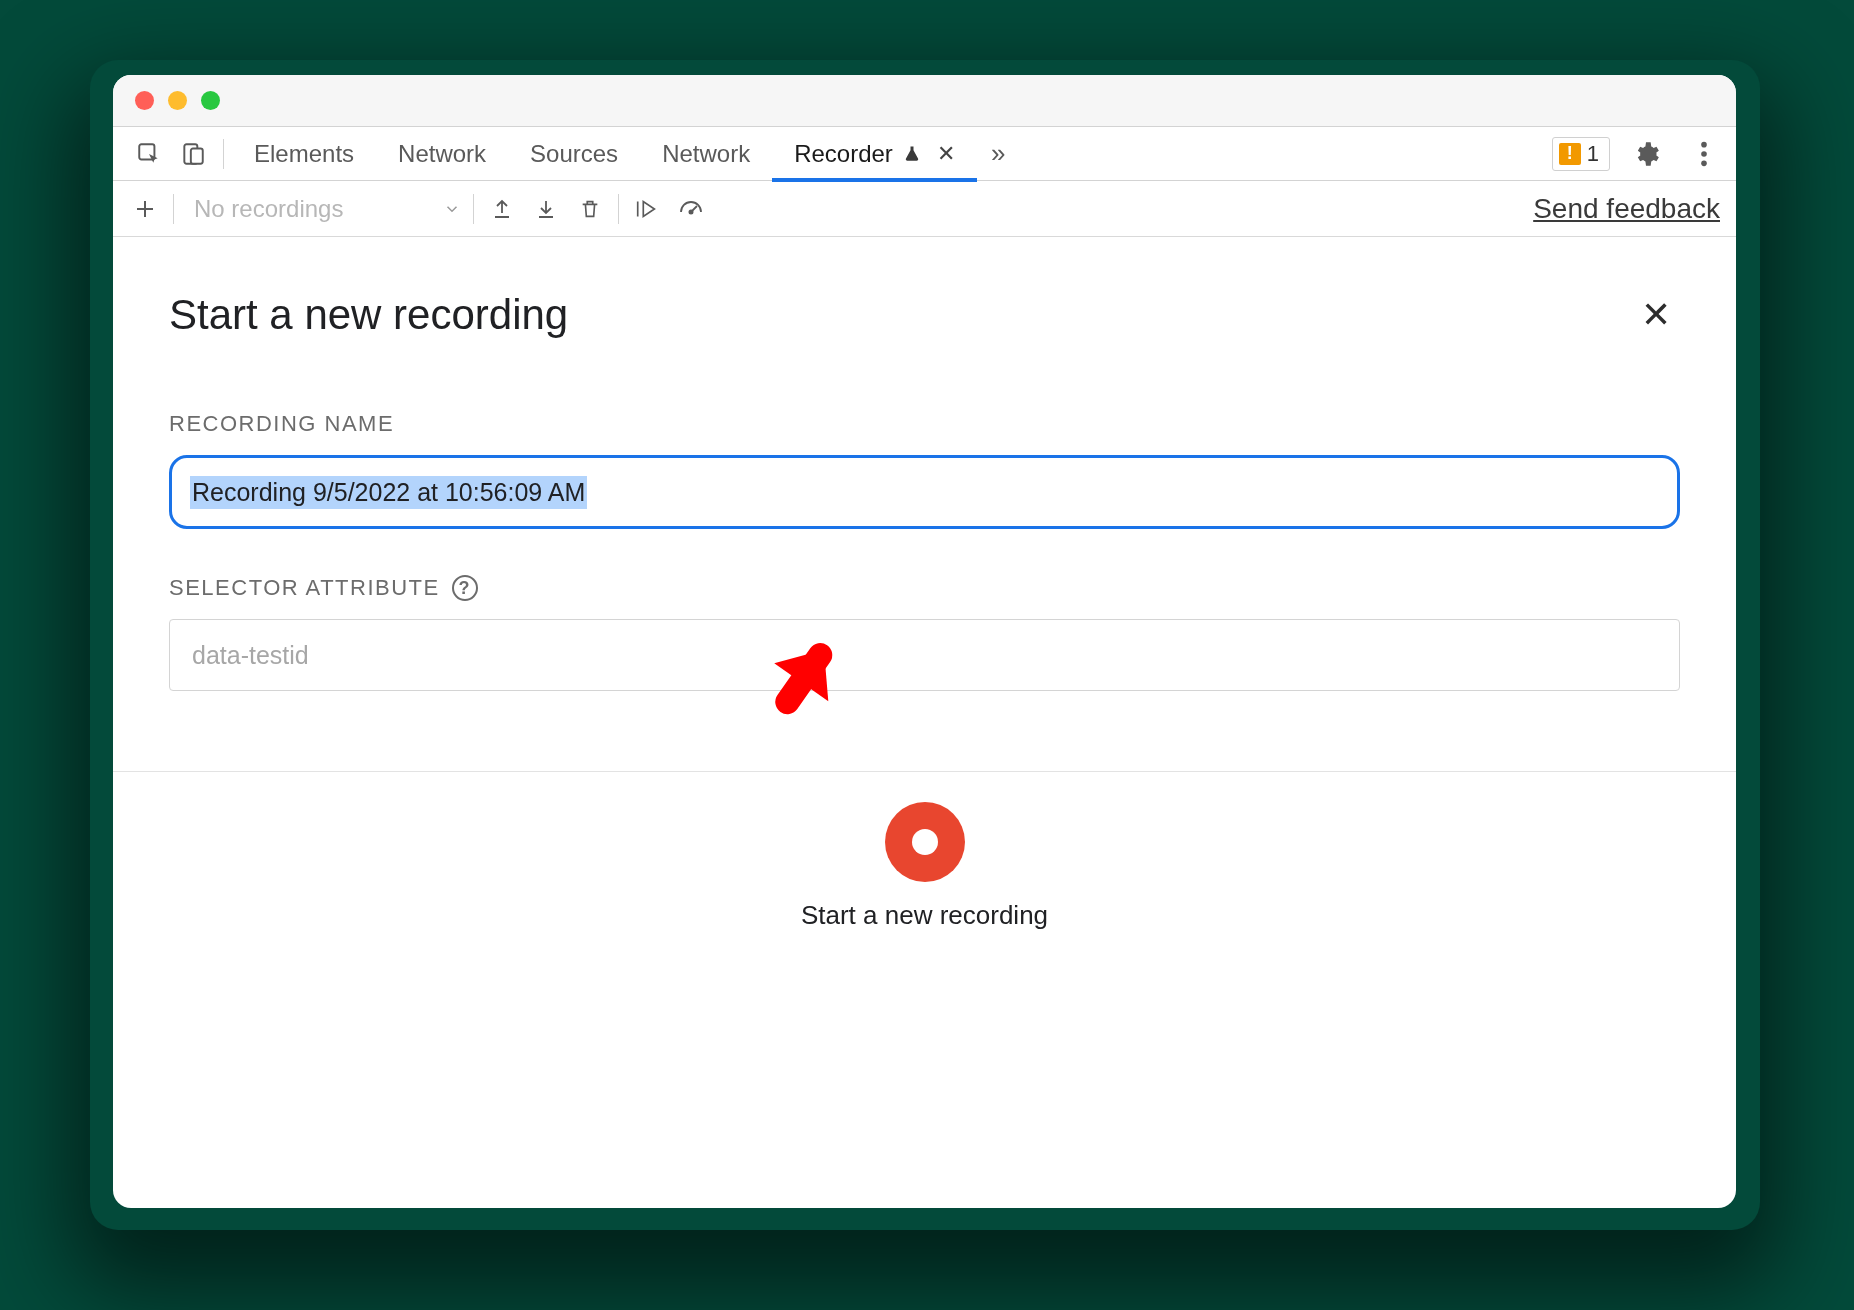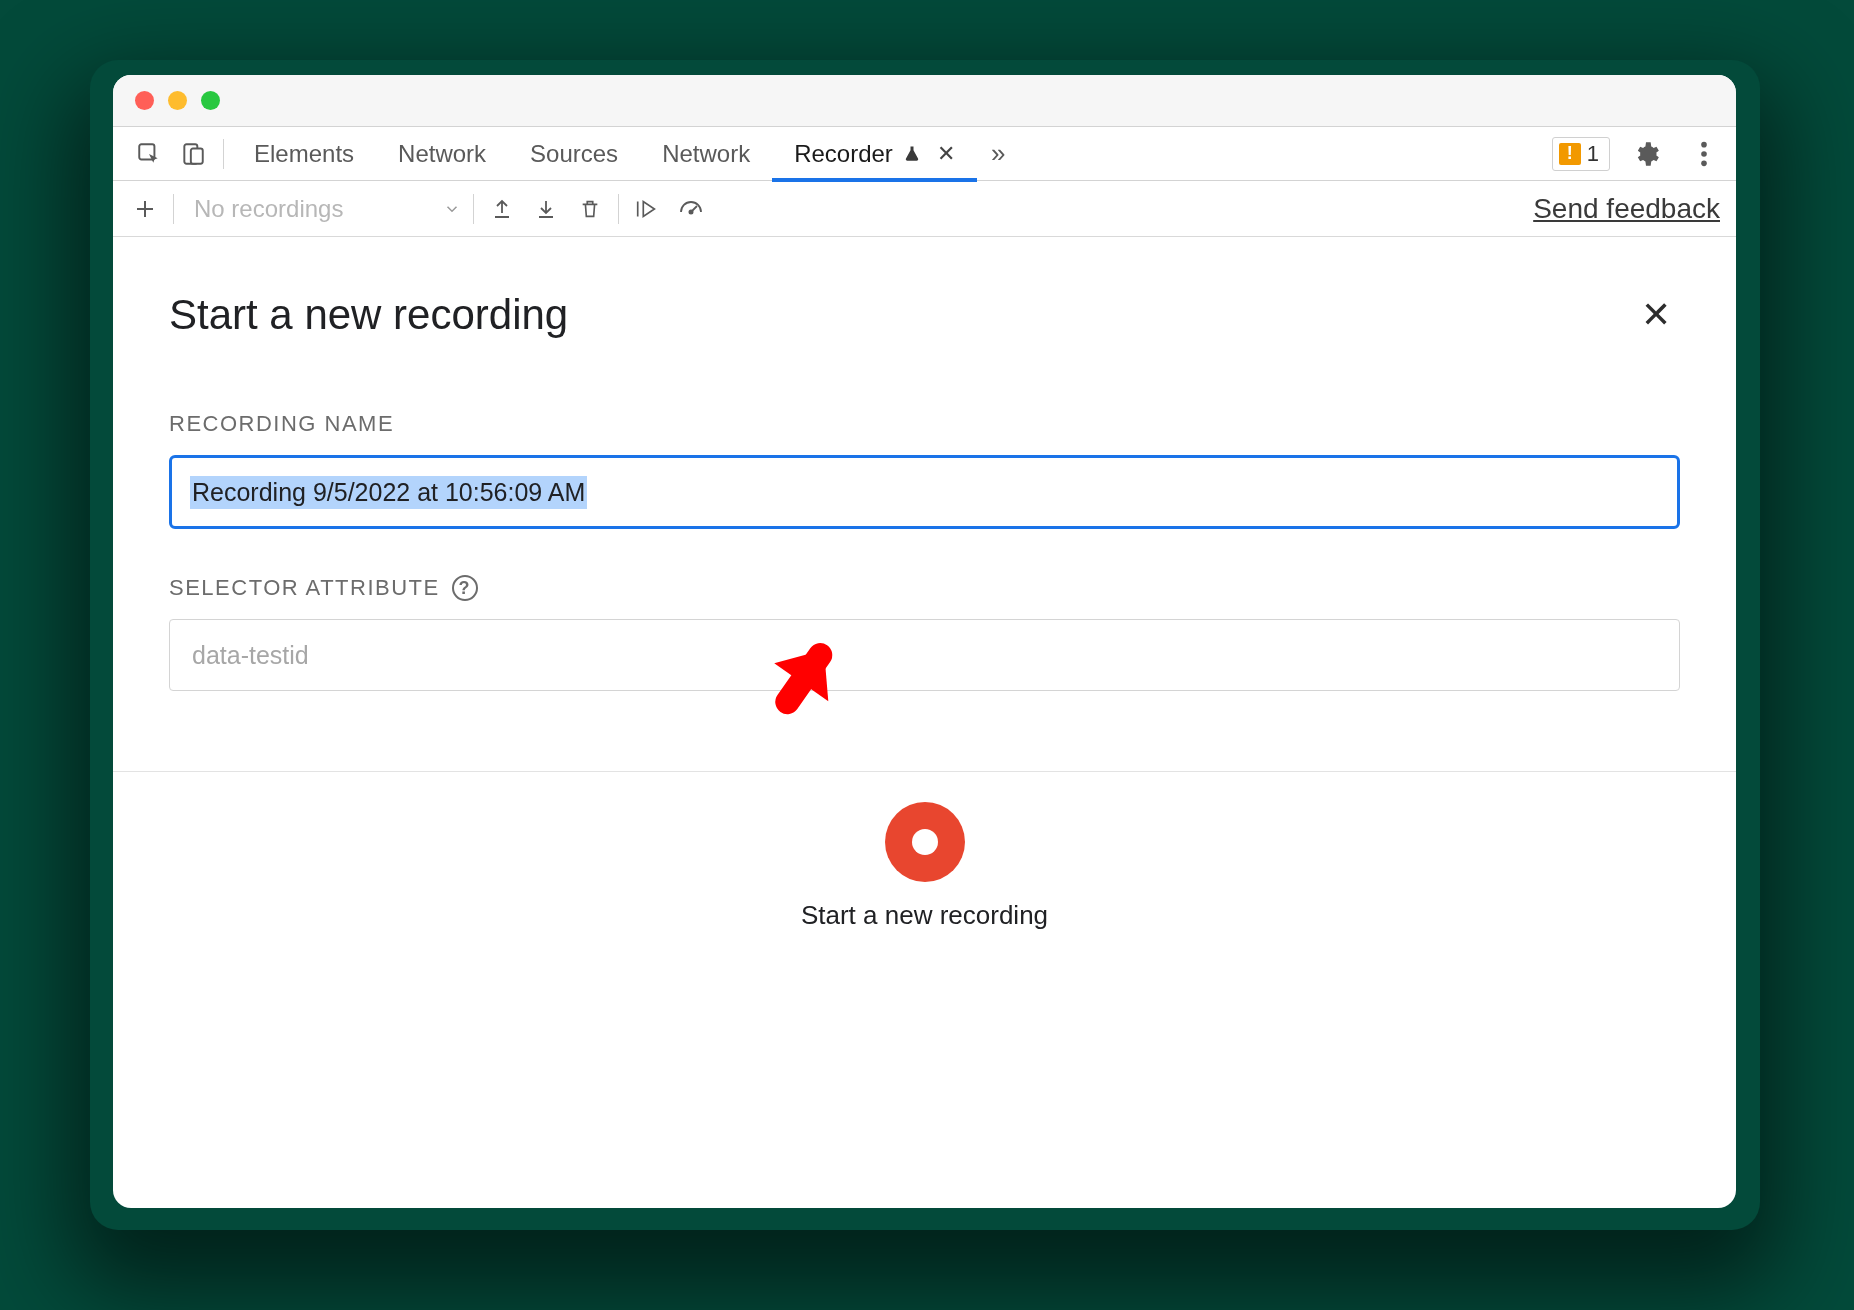--- a/index.html
+++ b/index.html
@@ -182,21 +182,21 @@
     display:flex; align-items:center; gap:12px;
   }
   .help-circle {
     width:26px; height:26px; border:2px solid #6c6c6c; border-radius:50%;
     display:flex; align-items:center; justify-content:center;
     font-size:18px; color:#6c6c6c; font-weight:600;
   }
   .input-focused {
     margin-top: 18px;
     border: 3px solid #1a73e8;
-    border-radius: 6px;
+    border-radius: 18px;
     height: 74px;
     display:flex; align-items:center;
     padding: 0 18px;
   }
   .input-selection {
     background: #b3d4fc;
     color: #202124;
     font-size: 25px;
     padding: 2px 2px;
   }

